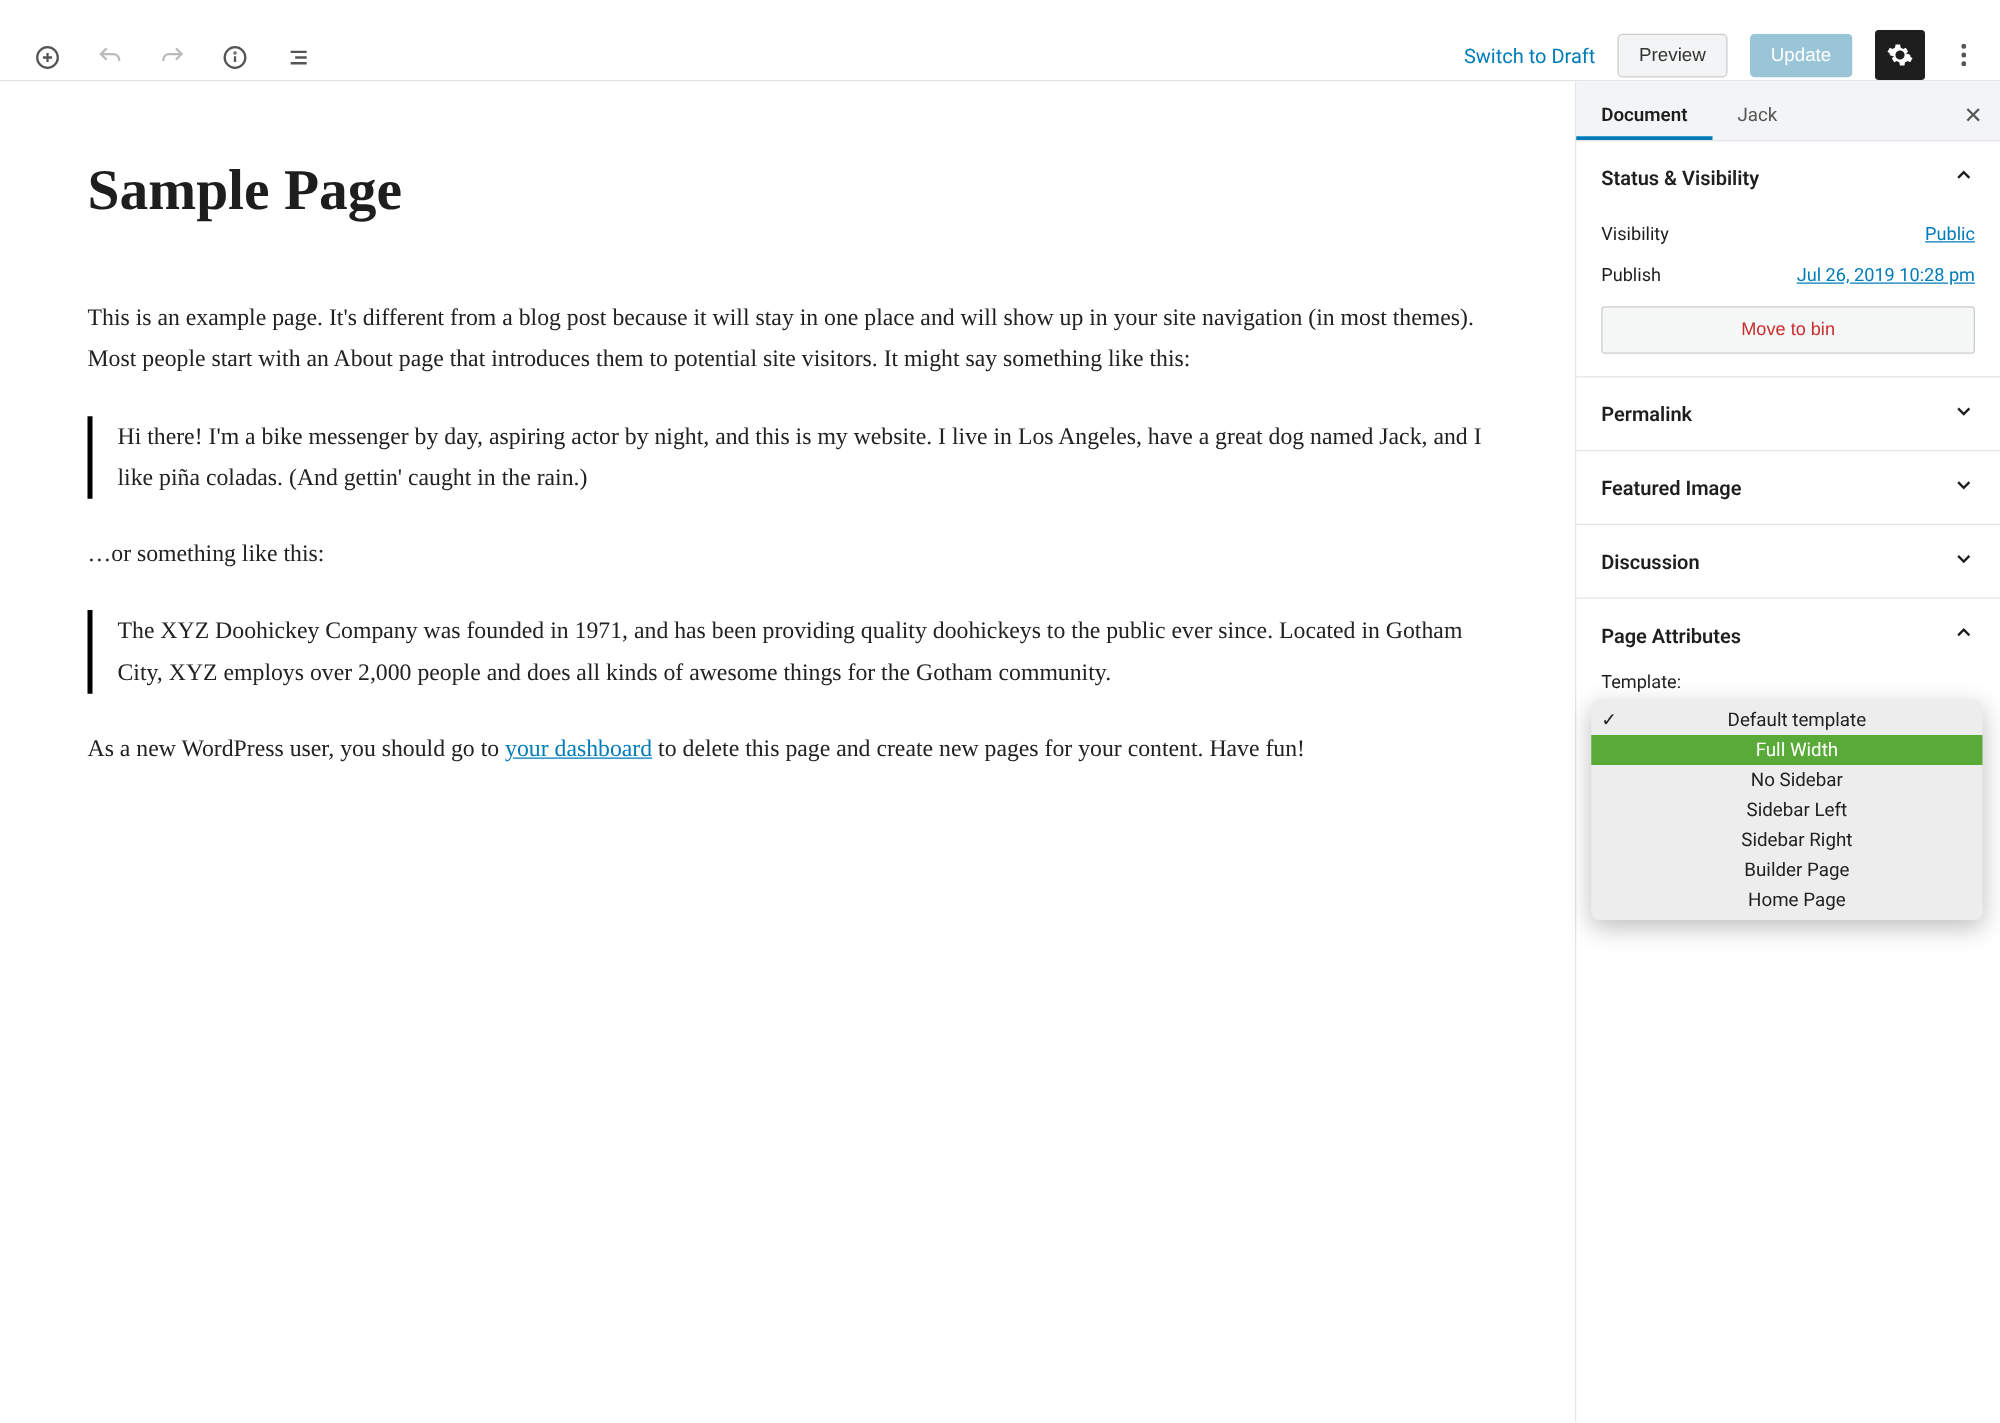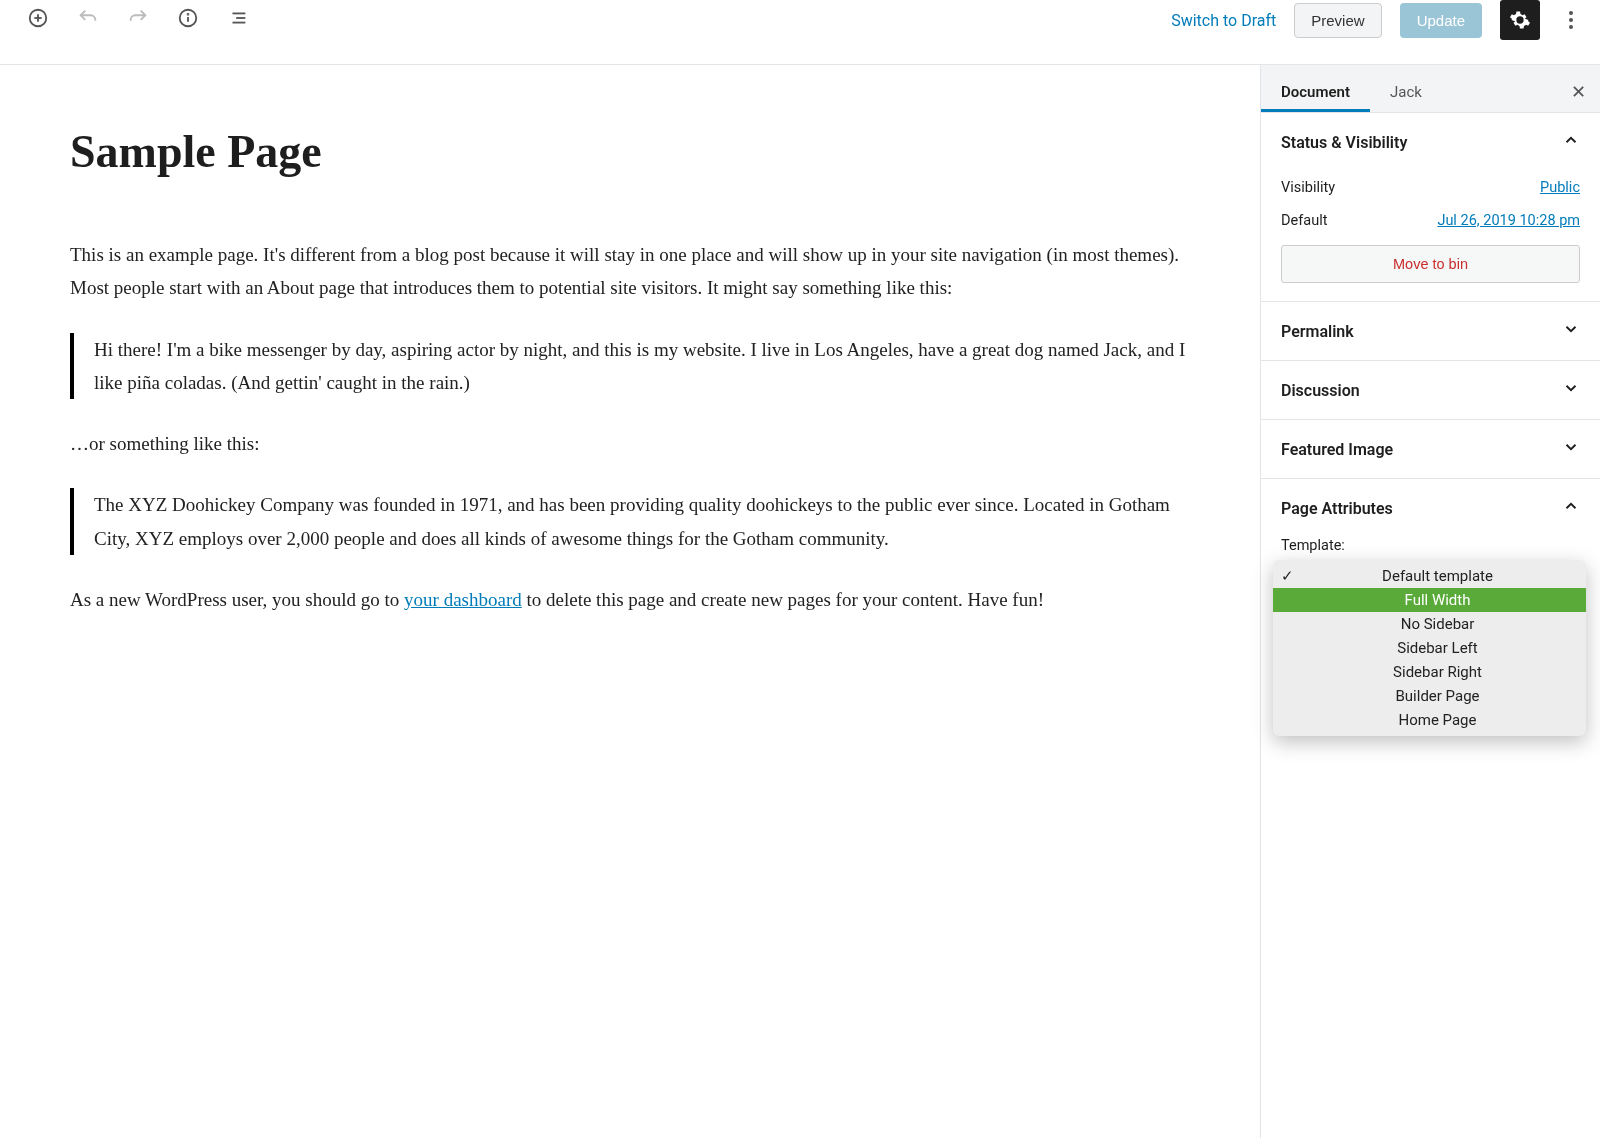--- a/index.html
+++ b/index.html
@@ -1,18 +1,18 @@
 <!DOCTYPE html>
 <html><head>
 <meta charset="utf-8">
 <style>
 * { box-sizing: border-box; margin: 0; padding: 0; }
 body { font-family: -apple-system, BlinkMacSystemFont, "Segoe UI", Roboto, sans-serif; color: #1e1e1e; background: #fff; }
 
-.toolbar { display: flex; align-items: flex-start; justify-content: space-between; height: 65px; border-bottom: 1px solid #e2e4e7; padding: 0 10px; }
+.toolbar { display: flex; align-items: flex-end; justify-content: space-between; height: 65px; border-bottom: 1px solid #e2e4e7; padding: 0 10px; }
 .toolbar-left { display: flex; align-items: center; gap: 14px; padding-left: 10px; }
 .toolbar-right { display: flex; align-items: center; gap: 18px; padding-right: 6px; }
 
 .icon-btn { width: 36px; height: 36px; display: flex; align-items: center; justify-content: center; cursor: pointer; color: #555; }
 .icon-btn.disabled { color: #bbb; }
 .icon-btn svg { width: 22px; height: 22px; }
 
 .link-btn { color: #007cba; font-size: 16px; cursor: pointer; }
 .btn { padding: 8px 16px; font-size: 15px; border-radius: 4px; cursor: pointer; border: 1px solid transparent; }
 .btn-secondary { background: #f3f4f5; border: 1px solid #ccc; color: #333; }
@@ -138,48 +138,48 @@
         <span class="chevron"><svg viewBox="0 0 24 24" fill="none" stroke="currentColor" stroke-width="2.5">
               <polyline points="6 15 12 9 18 15"></polyline>
             </svg></span>
       </div>
       <div class="panel-body">
         <div class="row">
           <span>Visibility</span>
           <span class="value">Public</span>
         </div>
         <div class="row">
-          <span>Default</span>
+          <span>Publish</span>
           <span class="value">Jul 26, 2019 10:28 pm</span>
         </div>
         <button class="trash-btn">Move to bin</button>
       </div>
     </div>
 
     <div class="panel">
       <div class="panel-header">
         <span>Permalink</span>
         <span class="chevron"><svg viewBox="0 0 24 24" fill="none" stroke="currentColor" stroke-width="2.5">
               <polyline points="6 9 12 15 18 9"></polyline>
             </svg></span>
       </div>
     </div>
 
     <div class="panel">
       <div class="panel-header">
+        <span>Featured Image</span>
+        <span class="chevron"><svg viewBox="0 0 24 24" fill="none" stroke="currentColor" stroke-width="2.5">
+              <polyline points="6 9 12 15 18 9"></polyline>
+            </svg></span>
+      </div>
+    </div>
+
+    <div class="panel">
+      <div class="panel-header">
         <span>Discussion</span>
-        <span class="chevron"><svg viewBox="0 0 24 24" fill="none" stroke="currentColor" stroke-width="2.5">
-              <polyline points="6 9 12 15 18 9"></polyline>
-            </svg></span>
-      </div>
-    </div>
-
-    <div class="panel">
-      <div class="panel-header">
-        <span>Featured Image</span>
         <span class="chevron"><svg viewBox="0 0 24 24" fill="none" stroke="currentColor" stroke-width="2.5">
               <polyline points="6 9 12 15 18 9"></polyline>
             </svg></span>
       </div>
     </div>
 
     <div class="panel" style="border-bottom:none;">
       <div class="panel-header">
         <span>Page Attributes</span>
         <span class="chevron"><svg viewBox="0 0 24 24" fill="none" stroke="currentColor" stroke-width="2.5">

